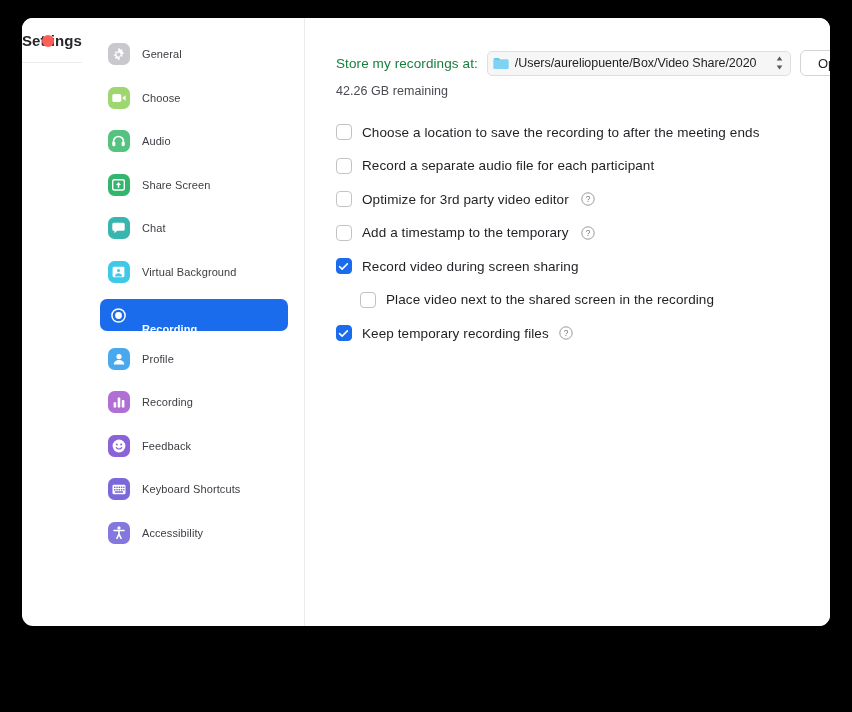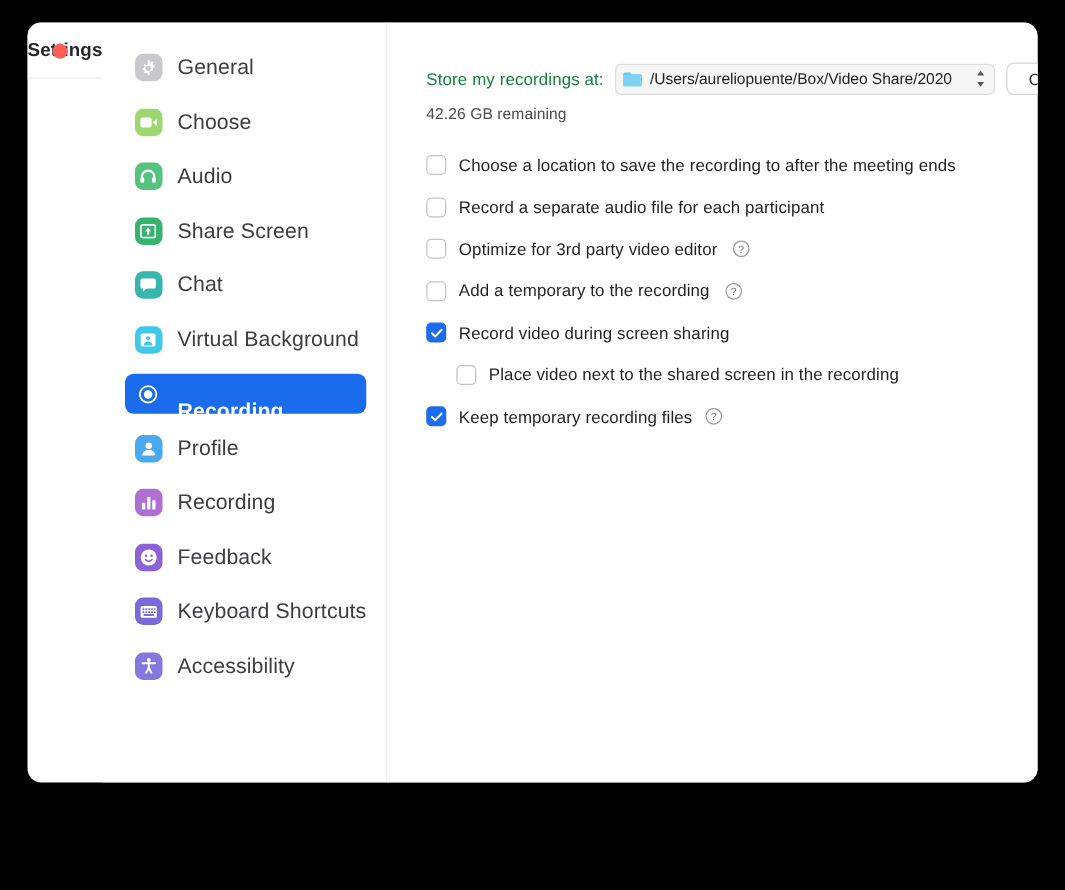--- a/index.html
+++ b/index.html
@@ -84,21 +84,21 @@
     border-radius: 7px;
     display: flex;
     align-items: center;
     padding-left: 8px;
     gap: 12px;
     cursor: default;
   }
   .nav-item + .nav-item { margin-top: 11.5px; }
   .nav-item.active { background: #1a6ced; }
   .nav-label {
-    font-size: 17px;
+    font-size: 11px;
     color: #3c3c43;
     letter-spacing: 0.1px;
     white-space: nowrap;
   }
   .nav-item.active .nav-label { color: #ffffff; font-weight: bold; margin-top: 28px; }
 
   .nav-icon {
     flex: 0 0 22px;
     width: 22px;
     height: 22px;
@@ -408,21 +408,21 @@
             <span class="opt-label">Optimize for 3rd party video editor</span>
             <span style="display: flex; align-items: center;">
               <svg class="help-icon" viewBox="0 0 14 14">
                 <circle cx="7" cy="7" r="6.2" stroke="#9a9aa0" stroke-width="1" fill="none"></circle>
                 <text x="7" y="10.2" text-anchor="middle" font-family="Liberation Sans, sans-serif" font-size="8.4" fill="#70707a">?</text>
               </svg>
             </span>
           </div>
           <div class="opt-row">
             <span class="cbox"></span>
-            <span class="opt-label">Add a temporary to the recording</span>
+            <span class="opt-label">Add a timestamp to the temporary</span>
             <span style="display: flex; align-items: center;">
               <svg class="help-icon" viewBox="0 0 14 14">
                 <circle cx="7" cy="7" r="6.2" stroke="#9a9aa0" stroke-width="1" fill="none"></circle>
                 <text x="7" y="10.2" text-anchor="middle" font-family="Liberation Sans, sans-serif" font-size="8.4" fill="#70707a">?</text>
               </svg>
             </span>
           </div>
           <div class="opt-row">
             <span class="cbox checked">
               <svg class="tick" viewBox="0 0 12 12" width="11" height="11">

